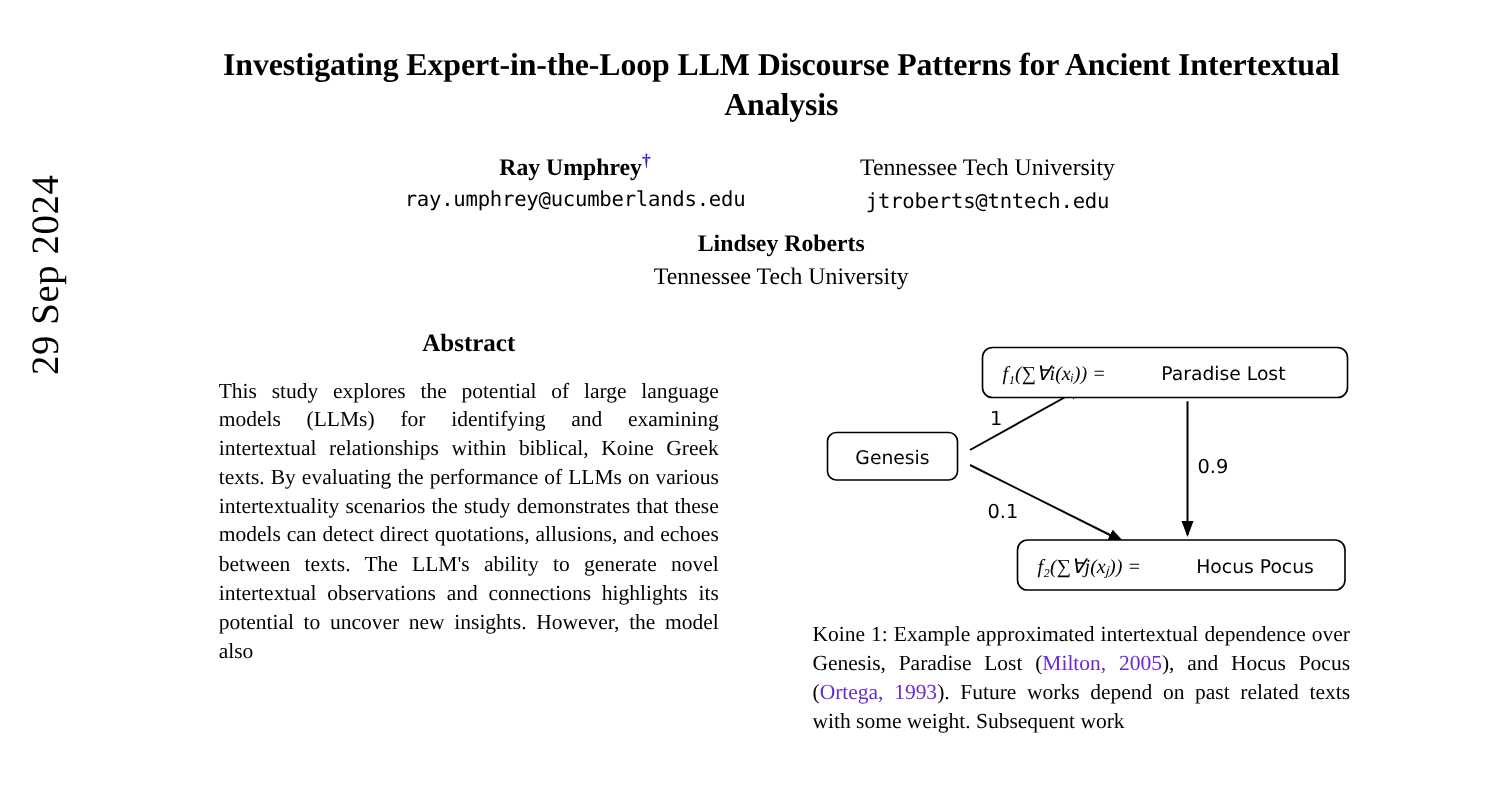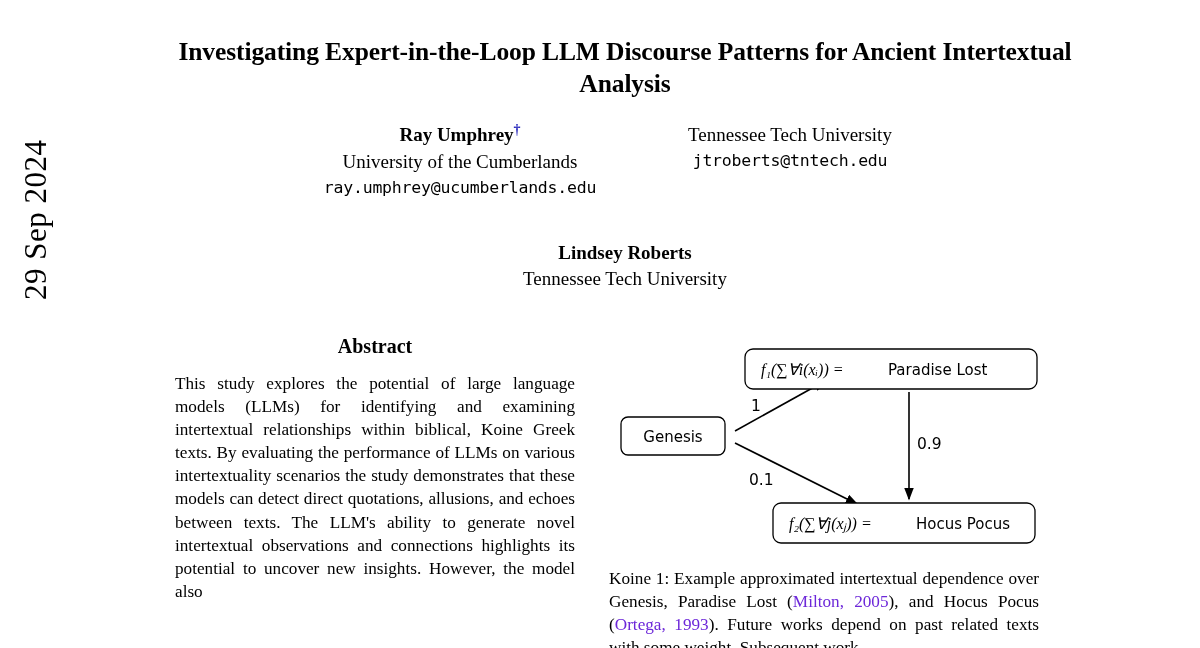--- a/index.html
+++ b/index.html
@@ -73,33 +73,34 @@
     font-size: 19px;
     line-height: 1.45;
   }
   .author-email {
     font-family: "DejaVu Sans Mono", monospace;
     font-size: 16.5px;
     line-height: 1.5;
     letter-spacing: -0.2px;
   }
   .authors-row.second {
-    margin-top: 40px;
+    margin-top: 10px;
     align-items: center;
   }
   .authors-row.second .author-block {
     width: 420px;
   }
 
   
   .columns {
     display: flex;
-    margin-top: 42px;
+    margin-top: 28px;
     padding: 0 50px 0 55px;
     gap: 34px;
+    justify-content: space-between;
   }
   .col-left {
     width: 400px;
   }
   .col-right {
     width: 430px;
   }
   .abstract-head {
     text-align: center;
     font-size: 20px;
@@ -164,21 +165,20 @@
 
 <div class="sidestamp">29 Sep 2024</div>
 
 <div class="page">
 
   <div class="title">Investigating Expert-in-the-Loop LLM Discourse Patterns for Ancient Intertextual Analysis</div>
 
   <div class="authors-row">
     <div class="author-block">
       <div class="author-name"><span>Ray Umphrey</span><span class="dagger">†</span></div>
-      <div class="author-affil">University of the Cumberlands</div>
       <div class="author-email">ray.umphrey@ucumberlands.edu</div>
     </div>
     <div class="author-block">
       <div class="author-affil">Tennessee Tech University</div>
       <div class="author-email">jtroberts@tntech.edu</div>
     </div>
   </div>
 
   <div class="authors-row second">
     <div class="author-block">

